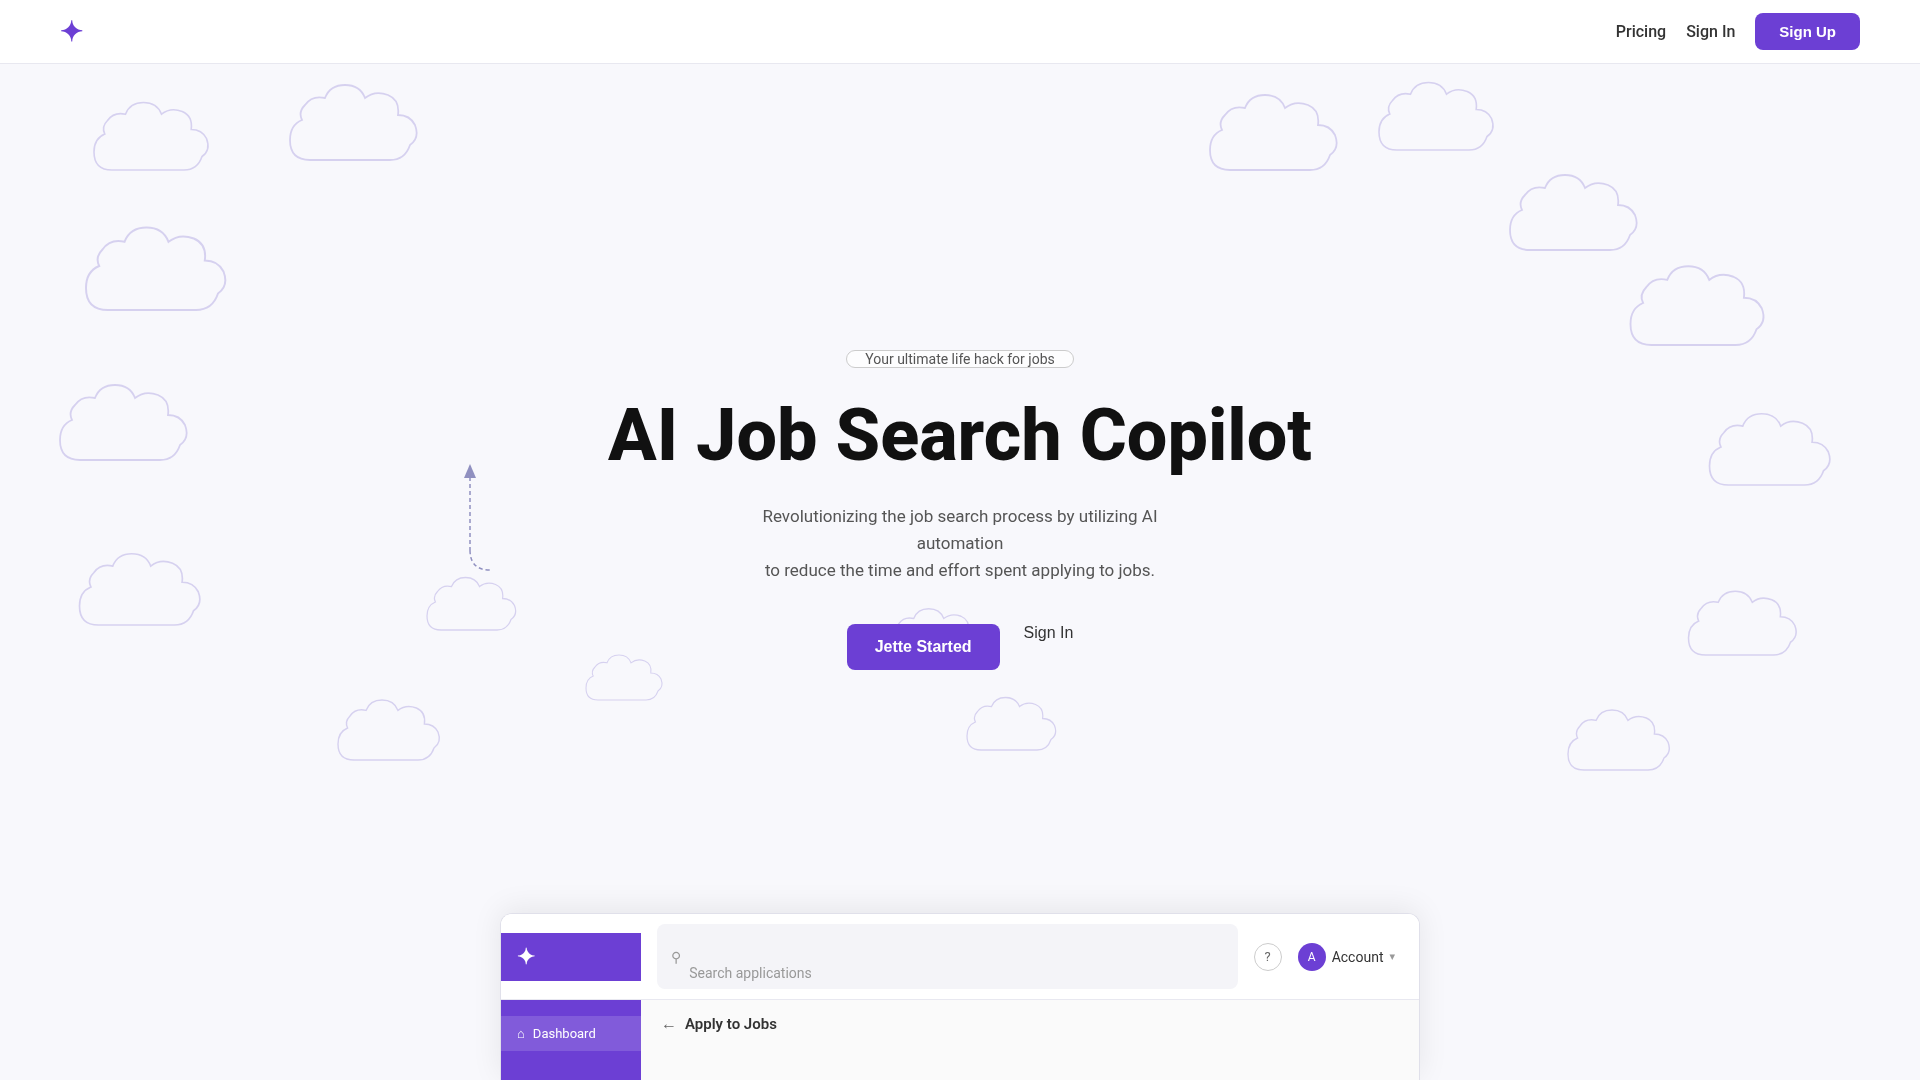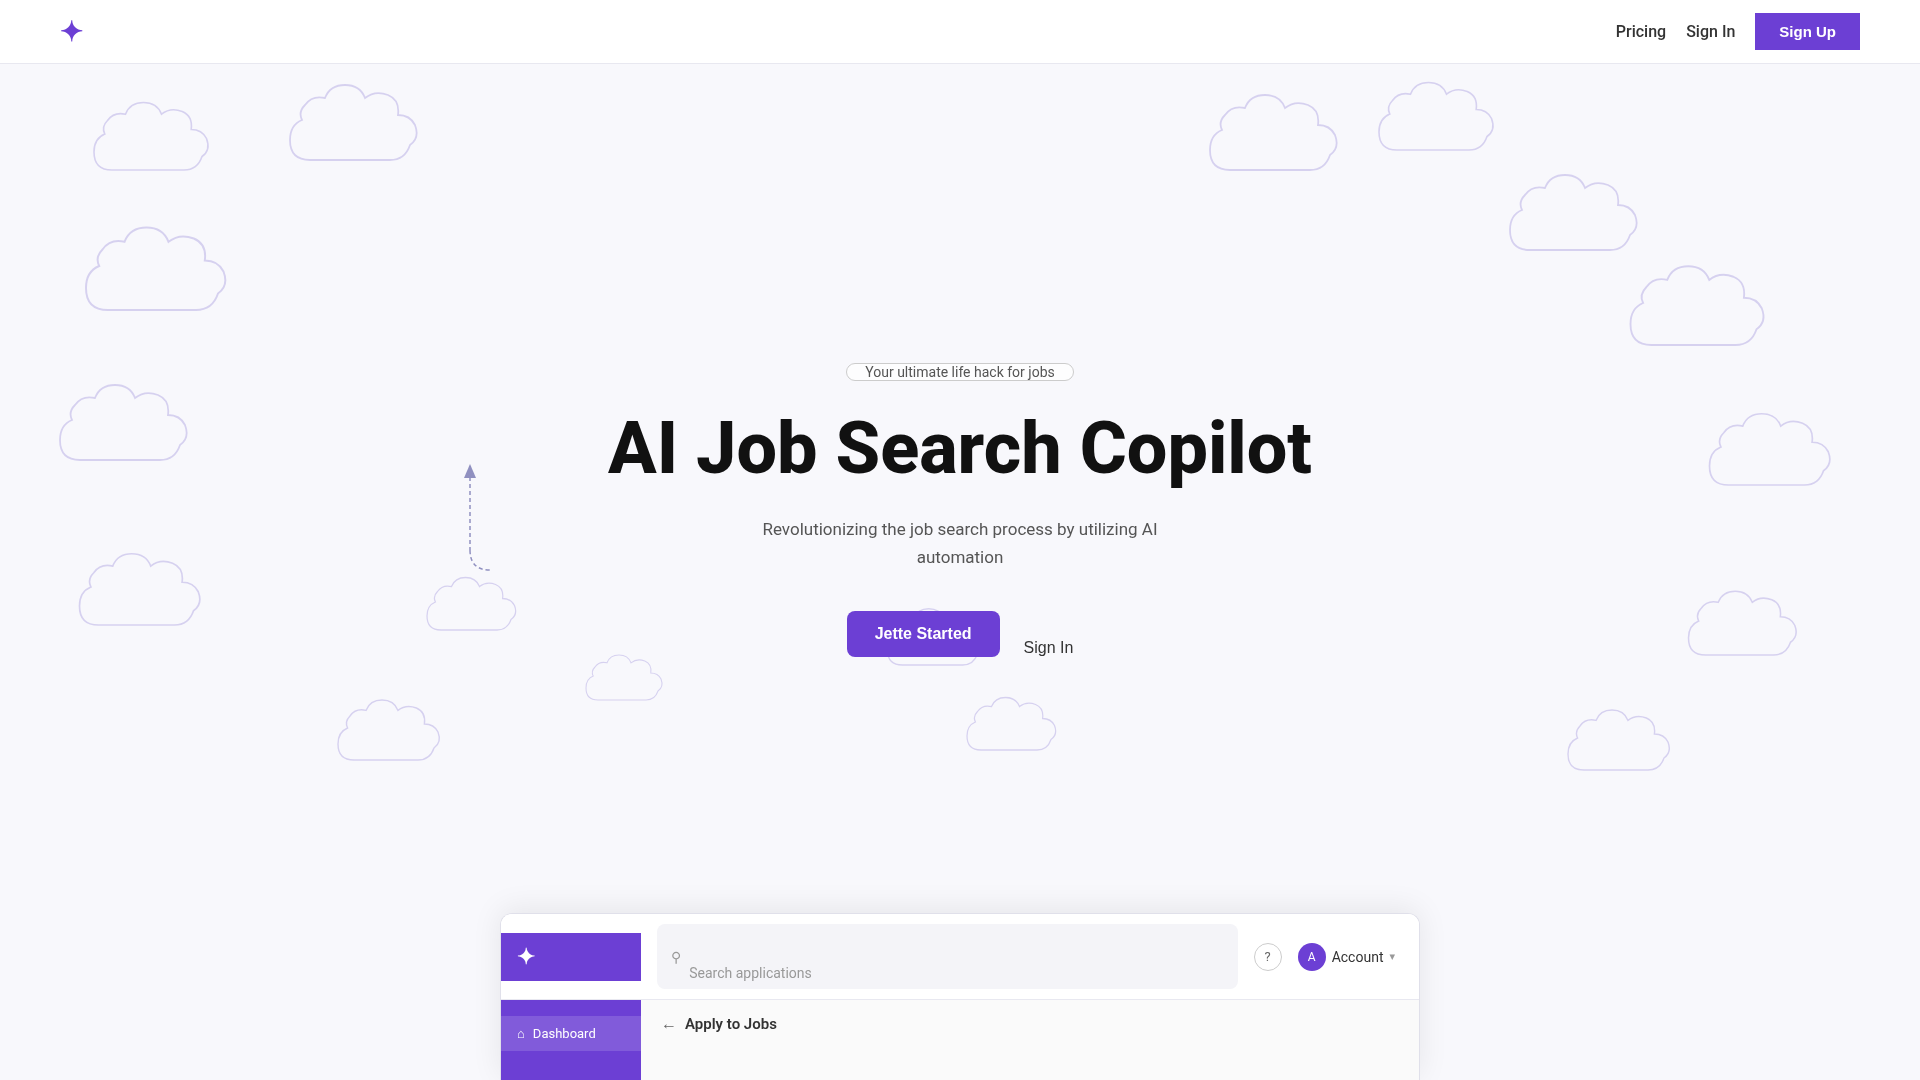--- a/index.html
+++ b/index.html
@@ -48,21 +48,21 @@
       text-decoration: none;
       font-size: 16px;
       font-weight: 500;
       cursor: pointer;
     }
     .btn-signup {
       background: #6c3fd4;
       color: white;
       border: none;
       padding: 10px 24px;
-      border-radius: 0;
+      border-radius: 8px;
       font-size: 15px;
       font-weight: 600;
       cursor: pointer;
     }
 
     
     .hero {
       position: absolute;
       top: 0;
       left: 0;
@@ -95,21 +95,21 @@
     .hero-subtitle {
       font-size: 17px;
       color: #555;
       text-align: center;
       line-height: 1.6;
       max-width: 480px;
       margin-bottom: 40px;
     }
     .hero-actions {
       display: flex;
-      align-items: flex-end;
+      align-items: flex-start;
       gap: 24px;
     }
     .btn-get-started {
       background: #6c3fd4;
       color: white;
       border: none;
       padding: 14px 28px;
       border-radius: 8px;
       font-size: 16px;
       font-weight: 600;
@@ -369,20 +369,21 @@
         <path d="M30,100 Q10,100 10,80 Q10,65 22,60 Q18,52 25,45 Q32,35 45,38 Q50,25 65,25 Q80,25 85,38 Q95,30 108,35 Q120,40 118,55 Q130,55 135,65 Q140,78 130,85 Q125,100 110,100 Z" stroke="#c0b8e8" fill="none" stroke-width="1.8"></path>
       </svg>
     </div>
   </div>
 
 <div class="hero">
   <div class="hero-badge">Your ultimate life hack for jobs</div>
   <h1 class="hero-title">AI Job Search Copilot</h1>
   <p class="hero-subtitle">
     <span>Revolutionizing the job search process by utilizing AI automation</span><br>
+    <span>to reduce the time and effort spent applying to jobs.</span>
   </p>
   <div class="hero-actions">
     <button class="btn-get-started">Jette Started</button>
     <button class="btn-sign-in-hero">Sign In</button>
   </div>
 </div>
 
 <div class="arrow-decoration">
   <svg width="60" height="120" viewBox="0 0 60 120" fill="none">
     <path d="M30 10 L30 90 M30 90 Q30 110 50 110" stroke="#9090c0" stroke-width="1.5" fill="none" stroke-dasharray="4,3"></path>

